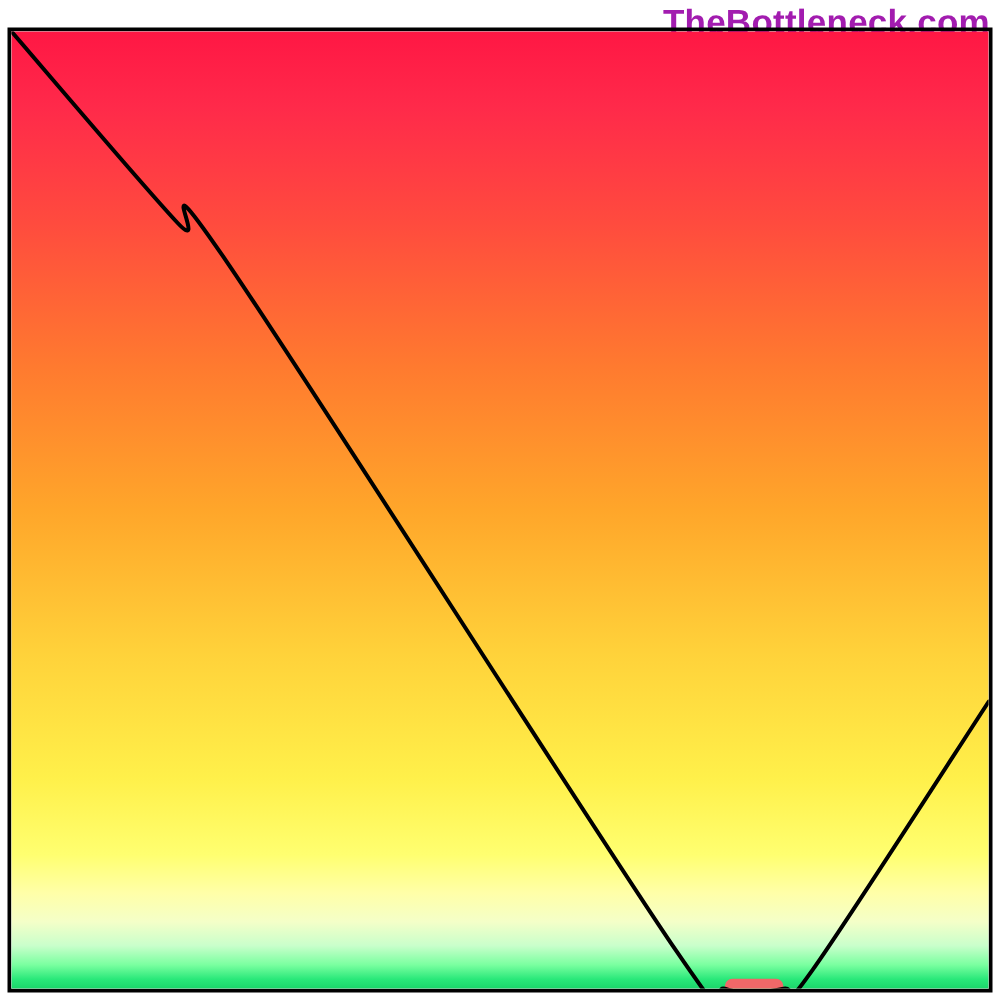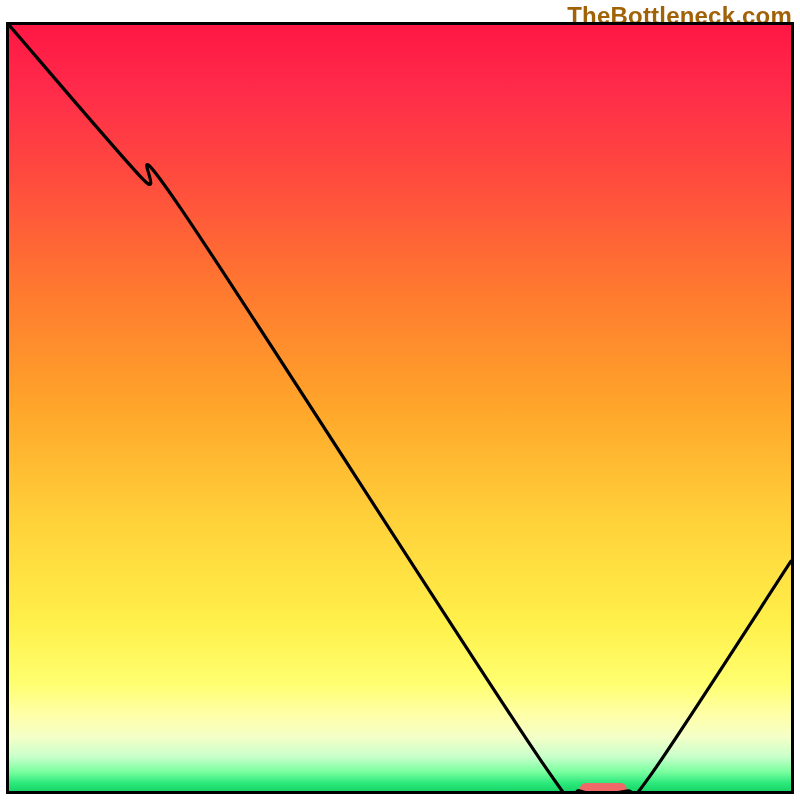--- a/index.html
+++ b/index.html
@@ -24,23 +24,23 @@
     position: absolute;
     left: 0;
     top: 0;
     width: 100%;
     height: 100%;
   }
   .watermark {
     position: absolute;
     top: 2px;
     right: 8px;
-    font-size: 24px;
+    font-size: 28px;
     font-weight: 600;
-    color: #a16207;
+    color: #a21caf;
     letter-spacing: 0.2px;
   }
   svg.curve {
     position: absolute;
     left: 0;
     top: 0;
     width: 100%;
     height: 100%;
   }
 </style>

